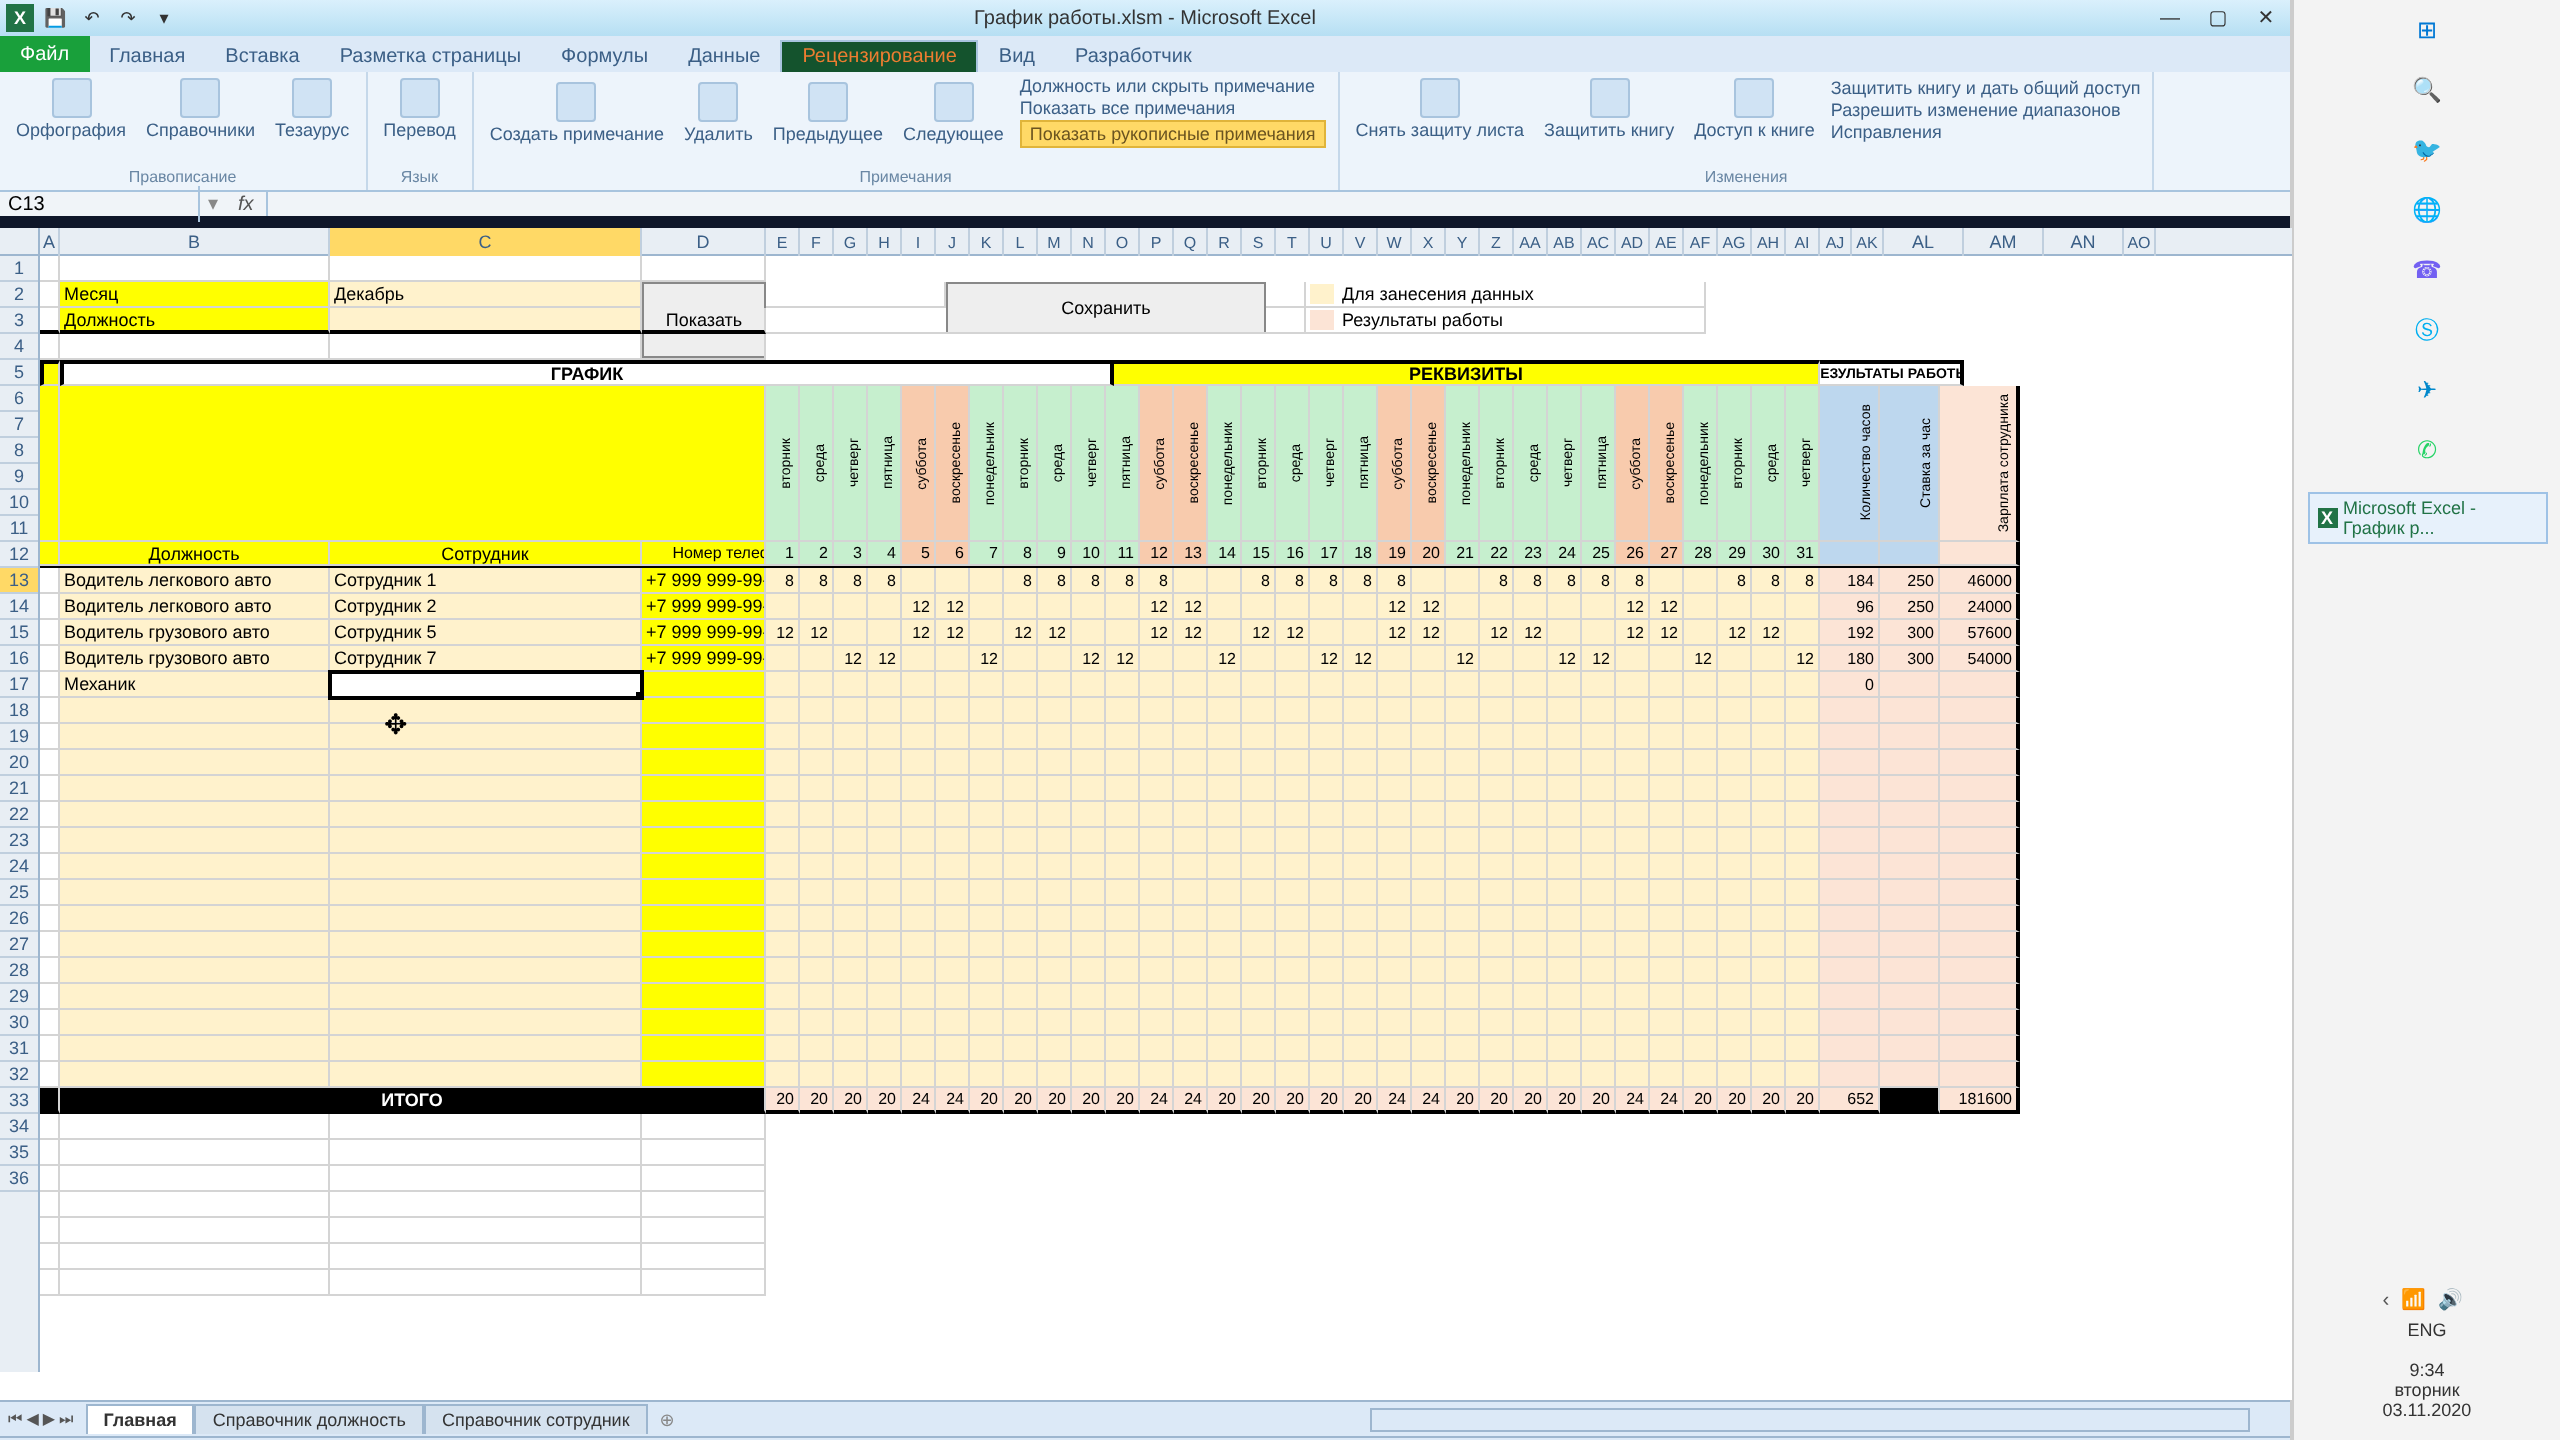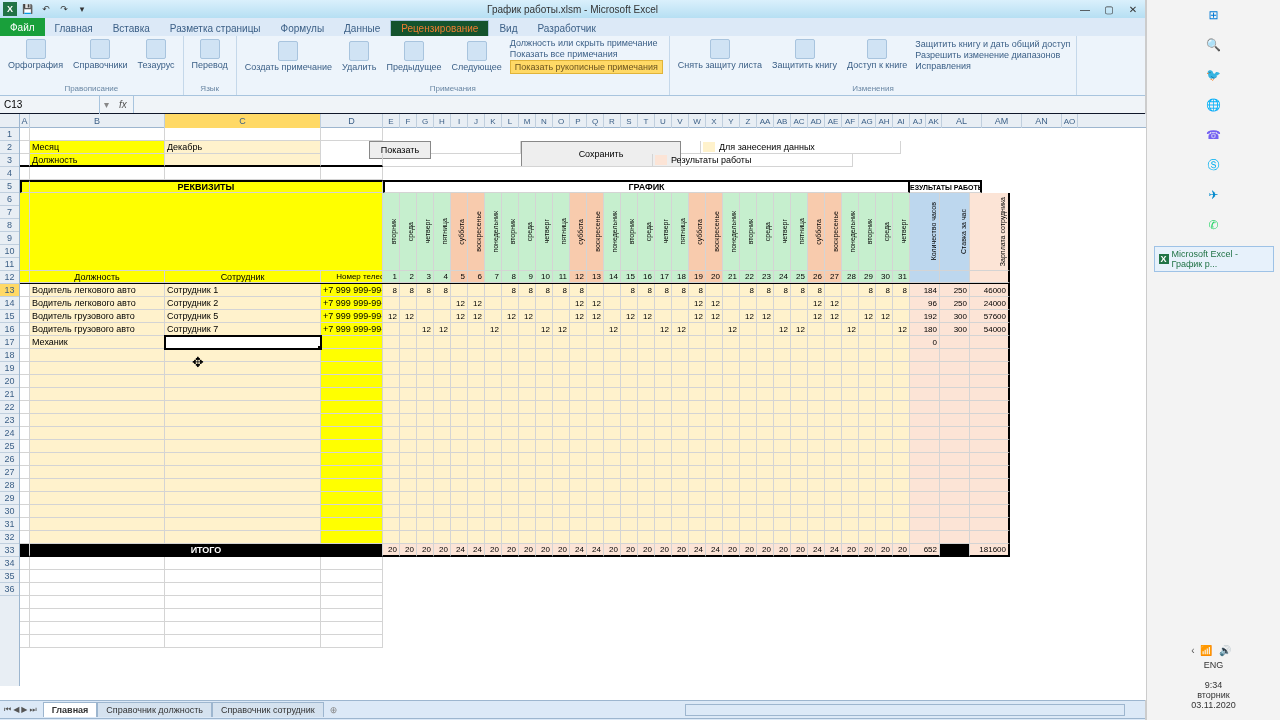--- a/index.html
+++ b/index.html
@@ -15,21 +15,21 @@
 .file-tab { background:#19a03b; color:#fff; padding:2px 10px; height:18px; display:flex; align-items:center; }
 .rib-tab { padding:2px 10px; color:#3b5f86; cursor:pointer; }
 .rib-tab.active { background:#14532d; border:1px solid #a8c4de; border-bottom:none; color:#ed7d31; }
 .ribbon { height:60px; background:#edf4fb; border-bottom:1px solid #a8c4de; display:flex; font-size:9px; color:#3b5f86; }
 .rib-group { border-right:1px solid #c5d8ea; padding:2px 6px; display:flex; flex-direction:column; justify-content:space-between; }
 .rib-row { display:flex; gap:6px; align-items:center; }
 .rib-btn { display:flex; flex-direction:column; align-items:center; gap:1px; padding:1px 2px; }
 .rib-btn .ic { width:20px; height:20px; background:#d0e3f4; border:1px solid #a8c4de; border-radius:2px; }
 .grp-title { font-size:8px; text-align:center; color:#6a87a4; }
 .highlight-btn { background:#ffd966; border:1px solid #e0b43a; padding:1px 4px; font-size:9px; color:#6b5420; }
-.formula-bar { height:18px; background:#f0f4f8; border-bottom:1px solid #0f172a; display:flex; align-items:center; font-size:10px; }
+.formula-bar { height:18px; background:#f0f4f8; border-bottom:6px solid #0f172a; display:flex; align-items:center; font-size:10px; }
 .name-box { width:100px; height:18px; border-right:1px solid #a8c4de; padding-left:4px; display:flex; align-items:center; }
 .fx { padding:0 6px; color:#555; font-style:italic; }
 .grid-area { position:relative; width:1146px; height:586px; overflow:hidden; background:#fff; }
 .col-headers { height:14px; display:flex; background:#e8eef4; border-bottom:1px solid #9db6cf; font-size:9px; color:#3b5f86; }
 .rh-corner { width:20px; border-right:1px solid #9db6cf; background:#e8eef4; }
 .ch { border-right:1px solid #c0cfde; display:flex; align-items:center; justify-content:center; height:14px; }
 .ch-a { width:10px; }
 .ch-b { width:135px; }
 .ch-c { width:156px; background:#ffd966; }
 .ch-d { width:62px; }
@@ -73,21 +73,21 @@
 .sheet-tab { padding:2px 8px; background:#fff; border:1px solid #9db6cf; border-bottom:none; color:#333; }
 .sheet-tab.active { background:#fff; font-weight:bold; }
 .sheet-tab.inactive { background:#d5e2ef; }
 .hscroll-holder { flex:1; display:flex; justify-content:flex-end; padding-right:20px; }
 .statusbar { height:18px; background:#dce9f7; border-top:1px solid #9db6cf; display:flex; align-items:center; font-size:9px; color:#3b5f86; padding:0 6px; justify-content:space-between; }
 .taskbar { position:absolute; right:0; top:0; width:134px; height:720px; background:#f3f3f3; border-left:1px solid #ccc; display:flex; flex-direction:column; align-items:center; padding-top:6px; gap:12px; font-size:10px; }
 .tbicon { width:18px; height:18px; border-radius:3px; display:flex; align-items:center; justify-content:center; font-size:12px; }
 .tb-excel { font-size:9px; color:#217346; display:flex; align-items:center; gap:3px; padding:2px 4px; border:1px solid #9ec2e6; background:#e7f1fb; width:120px; }
 .clock-block { margin-top:auto; margin-bottom:10px; text-align:center; font-size:9px; color:#333; }
 .tray { display:flex; gap:6px; font-size:10px; color:#555; margin-bottom:4px; align-items:center; }
-.btn-show { border:1px solid #888; background:#eee; height:18px; display:flex; align-items:center; justify-content:center; font-size:9px;margin-left:48px; }
+.btn-show { border:1px solid #888; background:#eee; height:38px; display:flex; align-items:center; justify-content:center; font-size:9px; }
 .btn-save { border:1px solid #888; background:#eee; height:26px; display:flex; align-items:center; justify-content:center; font-size:9px; }
 .legend-sq { width:12px; height:10px; display:inline-block; margin-right:4px; vertical-align:middle; }
 </style>
 </head>
 <body>
 
 <div class="desktop">
 
   <div class="titlebar">
     <div class="qat">
@@ -312,22 +312,22 @@
             <div class="c" style="width: 200px;"><span class="legend-sq peach"></span>Результаты работы</div>
           </div>
           <div class="row">
             <div class="c c-a"></div>
             <div class="c c-b"></div>
             <div class="c c-c"></div>
             <div class="c c-d"></div>
           </div>
           <div class="row">
             <div class="c c-a yellow thick-t thick-l"></div>
+            <div class="c thick-t thick-l" style="width: 527px; justify-content: center; font-weight: bold; border-right: 2px solid rgb(0, 0, 0);">ГРАФИК</div>
             <div class="c yellow thick-t" style="width: 353px; justify-content: center; font-weight: bold;">РЕКВИЗИТЫ</div>
-            <div class="c thick-t thick-l" style="width: 527px; justify-content: center; font-weight: bold; border-right: 2px solid rgb(0, 0, 0);">ГРАФИК</div>
             <div class="c thick-t" style="width: 72px; justify-content: center; font-weight: bold; font-size: 7px; border-right: 2px solid rgb(0, 0, 0);">РЕЗУЛЬТАТЫ РАБОТЫ</div>
           </div>
           <div class="row" style="height: 78px;">
             <div class="c c-a yellow"></div>
             <div class="c yellow" style="width: 353px; height: 78px;"></div>
             <div class="c c-day green-h" style="height: 78px;">
               <div class="vtext">вторник</div>
             </div>
             <div class="c c-day green-h" style="height: 78px;">
               <div class="vtext">среда</div>

